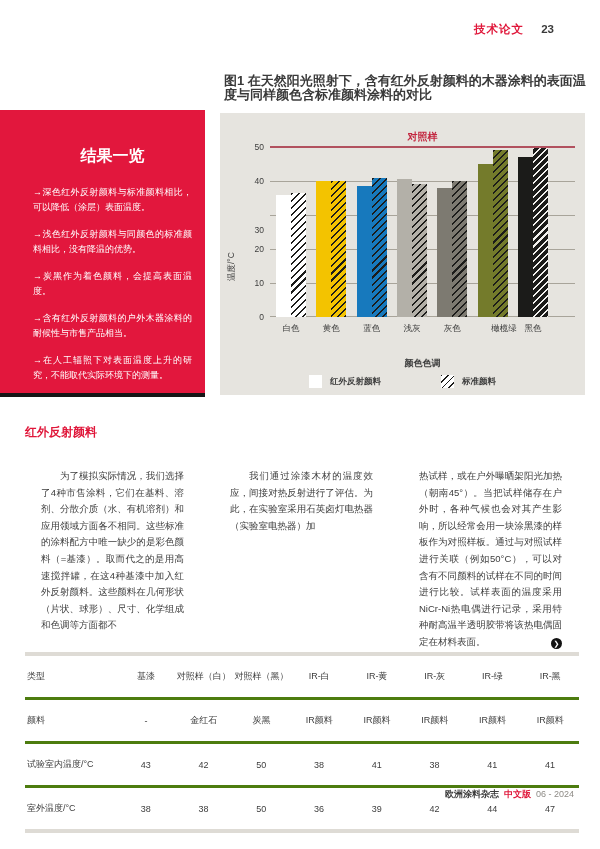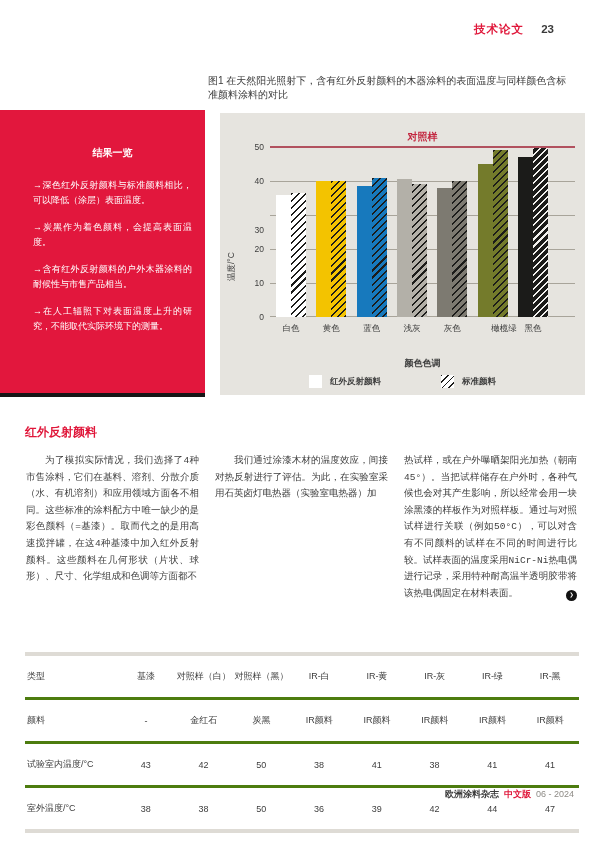--- a/index.html
+++ b/index.html
@@ -5,28 +5,28 @@
   html,body{margin:0;padding:0;background:#9f9f9f;}
   .page{position:relative;width:600px;height:849px;background:#ffffff;overflow:hidden;
         font-family:"Liberation Sans","DejaVu Sans",sans-serif;color:#3d3d3d;}
 
   
   .header{position:absolute;top:22px;right:46px;font-size:11.5px;font-weight:bold;}
   .header .cat{color:#e0173a;letter-spacing:1px;}
   .header .pageno{color:#3a3a3a;margin-left:14px;}
 
   
-  .fig-caption{position:absolute;left:208px;top:74px;width:362px;
-               font-size:10px;font-weight:normal;line-height:14px;color:#3a3a3a;}
+  .fig-caption{position:absolute;left:224px;top:74px;width:362px;
+               font-size:13px;font-weight:bold;line-height:14px;color:#3a3a3a;}
 
   
   .sidebar{position:absolute;left:0;top:110px;width:205px;height:283px;
            background:#e2173d;border-bottom:4px solid #161616;color:#fff;}
   .sidebar-inner{margin-left:18px;padding:36px 13px 0 15px;}
-  .sb-title{text-align:center;font-size:10px;font-weight:bold;margin:0 0 18px 0;}
+  .sb-title{text-align:center;font-size:16px;font-weight:bold;margin:0 0 18px 0;}
   .sb-item{font-size:9px;line-height:14.5px;margin:0 0 13px 0;text-align:justify;}
 
   
   .chart-panel{position:absolute;left:220px;top:113px;width:365px;height:282px;background:#e6e4df;}
   .plot{position:absolute;left:50px;top:17px;width:305px;height:187px;}
   .gridline{position:absolute;left:0;right:0;height:1px;background:#a8a49a;}
   .ytick{position:absolute;left:-36px;width:30px;text-align:right;font-size:8.5px;color:#3d3d3d;}
   .xtick{position:absolute;width:56px;margin-left:-28px;text-align:center;
          font-size:8.5px;font-weight:normal;color:#3d3d3d;top:193px;}
   .bar{position:absolute;bottom:0;width:15px;}
@@ -42,21 +42,21 @@
   .legend-item{display:flex;align-items:center;gap:8px;font-size:8.5px;font-weight:bold;color:#3d3d3d;}
   .sw{width:13px;height:13px;}
   .sw-solid{background:#ffffff;}
   .sw-hatch{background:repeating-linear-gradient(135deg,#1c1c1a 0 1.2px,#ffffff 1.2px 4.6px);}
 
   
   .article{position:absolute;left:25px;top:424px;width:554px;}
   .sec-title{color:#e0173a;font-size:12px;font-weight:bold;margin:0 0 11px 0;}
   .cols{display:flex;gap:14px;}
   .col{width:175px;font-size:9.5px;line-height:16.6px;text-align:justify;color:#3d3d3d;}
-  .col p{margin:1px;font-family:Liberation Mono, monospace;}
+  .col p{margin:16px;}
   .col p.indent{text-indent:2em;}
   .cont{float:right;width:11px;height:11px;border-radius:50%;background:#121212;color:#fff;
         font-size:7px;line-height:11px;text-align:center;margin-top:4px;}
 
   
   .tbl-caption{position:absolute;left:25px;top:629px;width:554px;
                font-size:9.5px;font-weight:bold;color:#3a3a3a;}
   .tbl-wrap{position:absolute;left:25px;top:652px;width:554px;
             border-top:4px solid #dedbd5;border-bottom:4px solid #dedbd5;}
   table{width:100%;border-collapse:collapse;table-layout:fixed;}
@@ -81,20 +81,21 @@
     <span class="pageno">23</span>
   </div>
 
   <div class="fig-caption">图1 在天然阳光照射下，含有红外反射颜料的木器涂料的表面温度与同样颜色含标准颜料涂料的对比</div>
 
   <div class="sidebar">
     <div class="sidebar-inner">
       <p class="sb-title">结果一览</p>
       <div id="sidebar-items">
           <p class="sb-item">→深色红外反射颜料与标准颜料相比，可以降低（涂层）表面温度。</p>
+          <p class="sb-item">→浅色红外反射颜料与同颜色的标准颜料相比，没有降温的优势。</p>
           <p class="sb-item">→炭黑作为着色颜料，会提高表面温度。</p>
           <p class="sb-item">→含有红外反射颜料的户外木器涂料的耐候性与市售产品相当。</p>
           <p class="sb-item">→在人工辐照下对表面温度上升的研究，不能取代实际环境下的测量。</p>
         </div>
     </div>
   </div>
 
   <div class="chart-panel">
     <div class="y-title">温度/°C</div>
     <div class="plot" id="plot">

